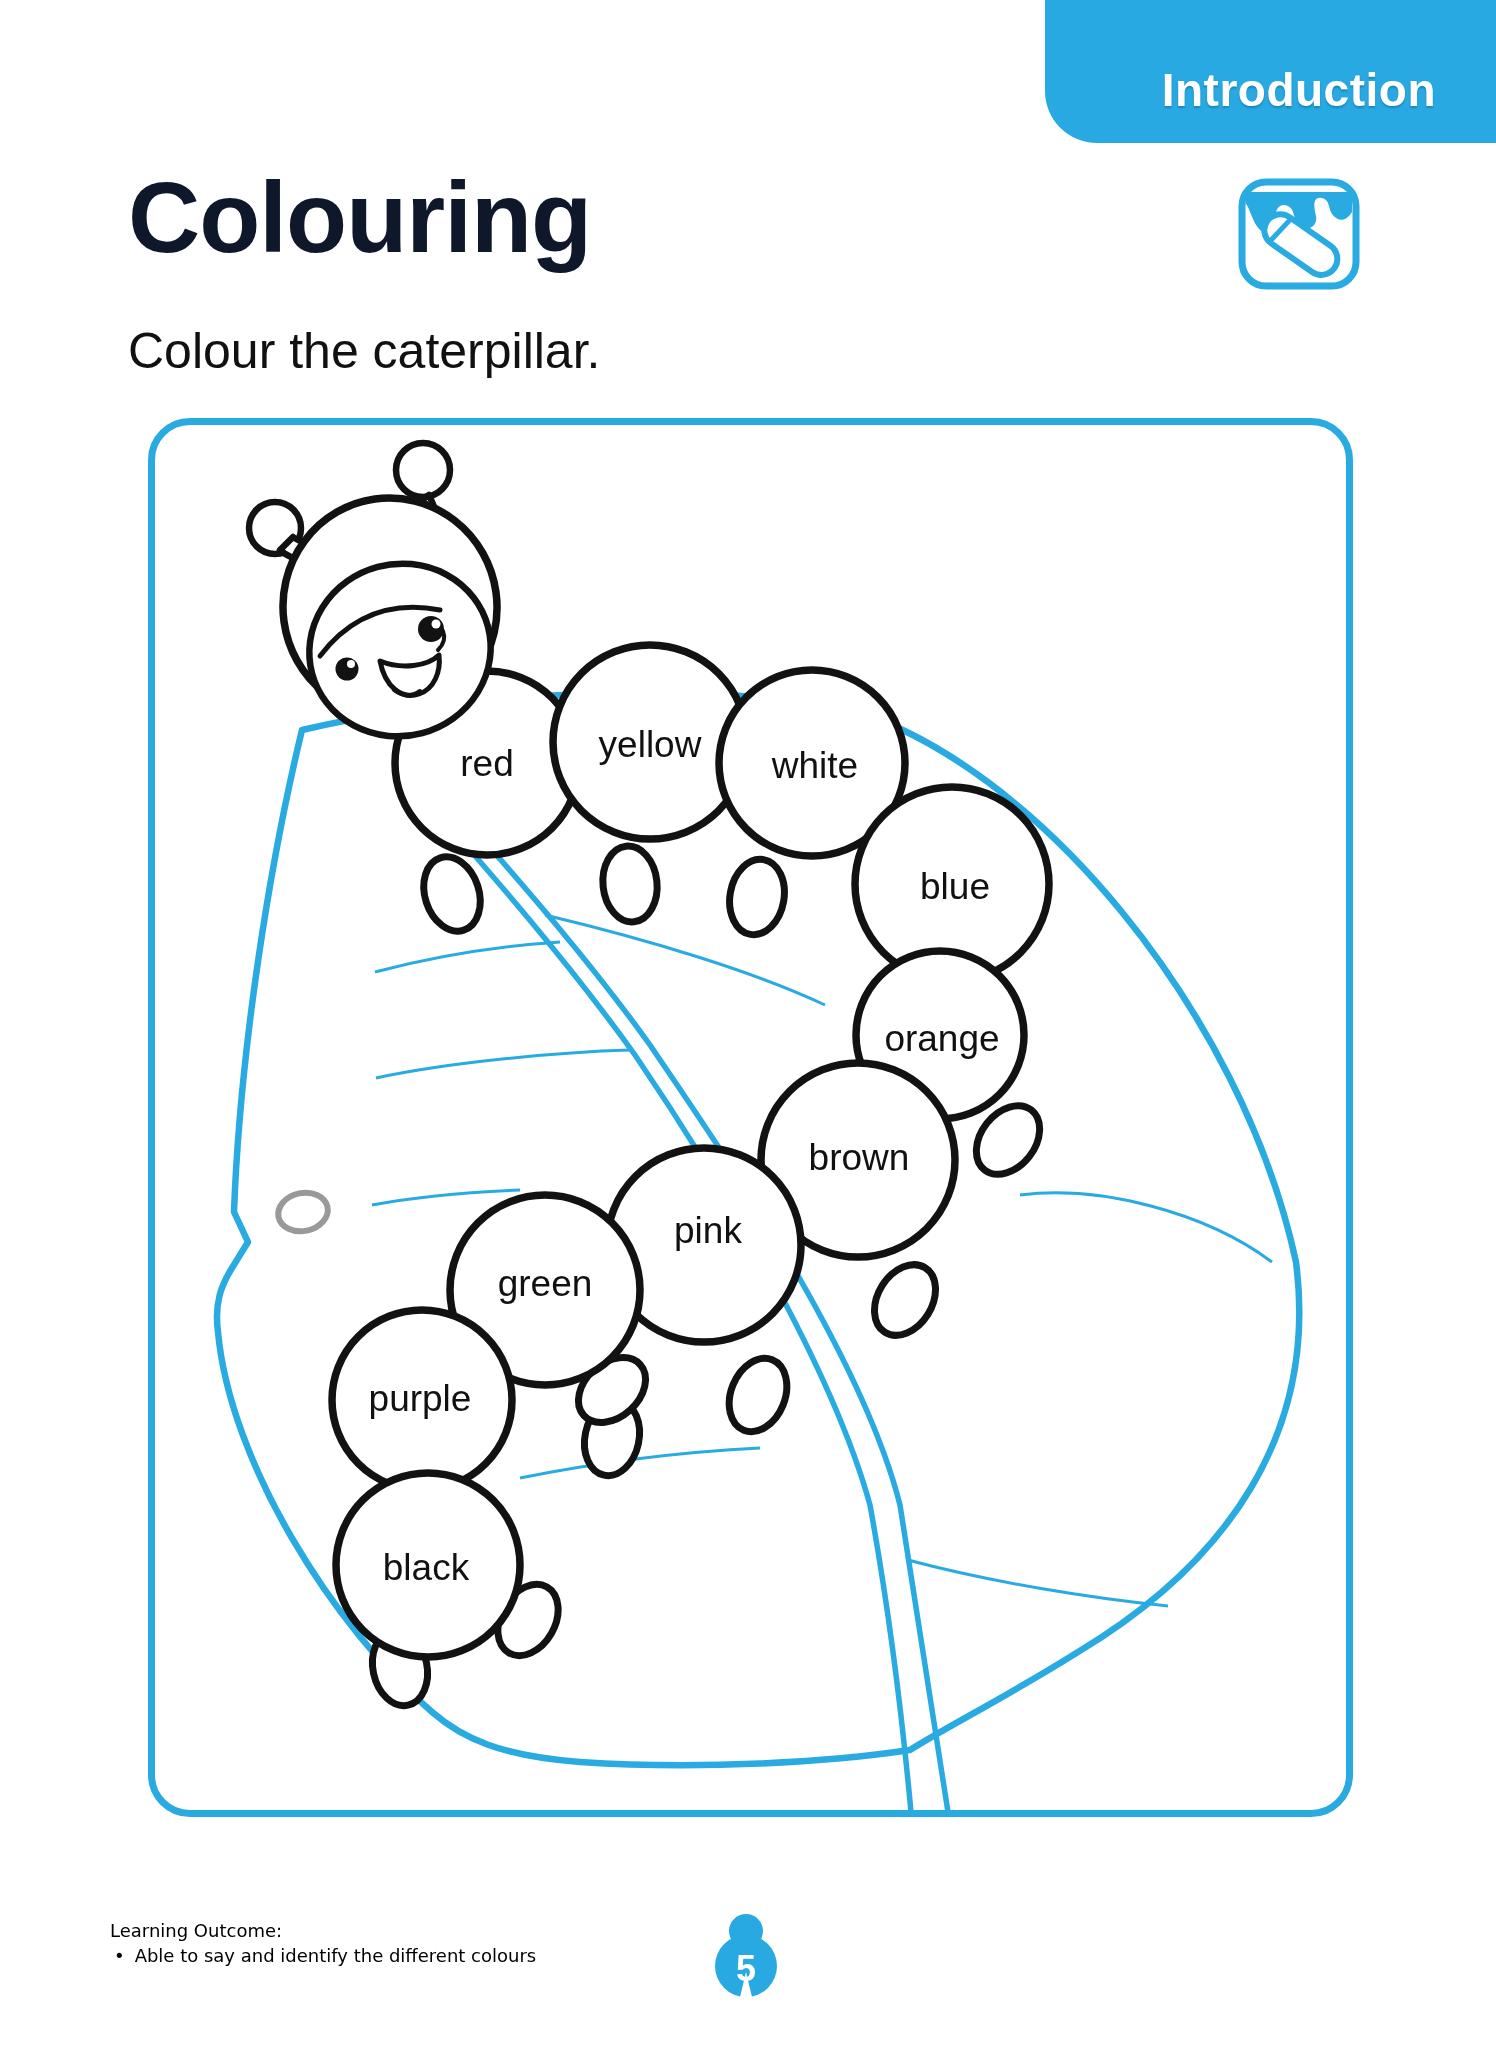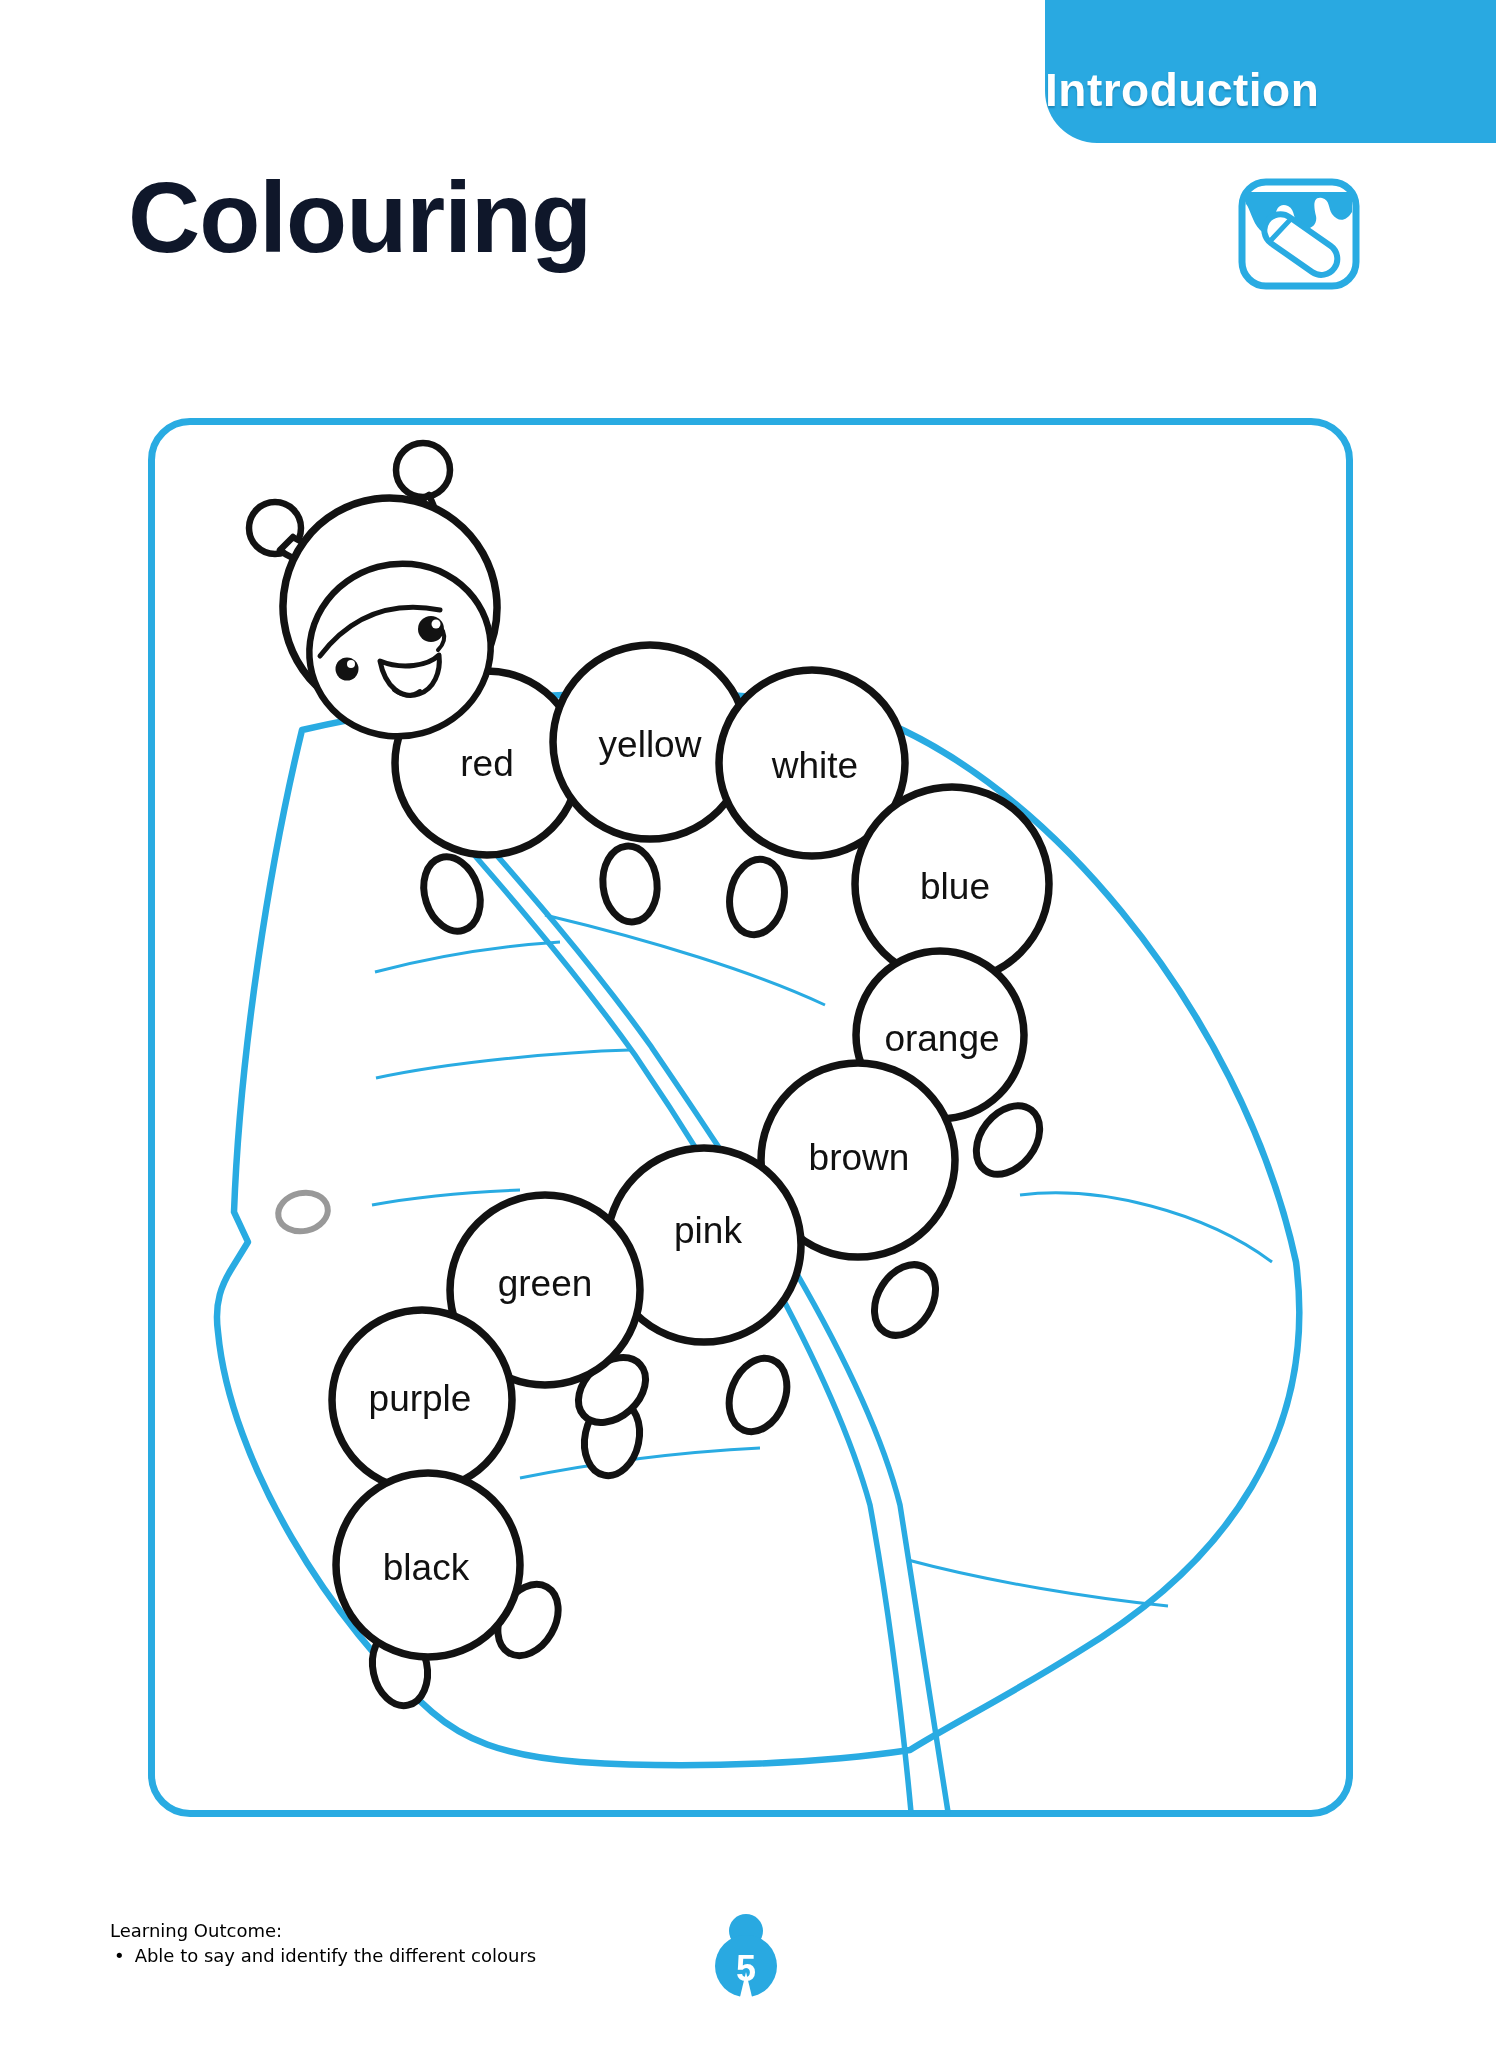--- a/index.html
+++ b/index.html
@@ -3,21 +3,21 @@
 <meta charset="utf-8">
 <style>
   html,body{margin:0;padding:0;background:#ffffff;}
   .page{position:relative;width:1496px;height:2047px;background:#fff;overflow:hidden;
         font-family:"Liberation Sans",sans-serif;}
   
   .stripes{position:absolute;left:0;top:0;width:1060px;height:72px;
 eeee    background:repeating-linear-gradient(90deg,#6CCEF5 0 38px,#29A9E1 38px 76px);
     background-position:-14px 0;}
   .intro-tab{position:absolute;left:1045px;top:0;width:451px;height:143px;background:#29A9E1;
-    border-bottom-left-radius:52px;display:flex;align-items:center;
+    border-bottom-left-radius:52px;display:flex;align-items:center;justify-content:flex-end;
     padding-right:0;box-sizing:border-box;}
   .intro-tab span{color:#fff;font-size:46px;font-weight:bold;margin-right:60px;margin-top:36px;
     text-shadow:0 2px 2px rgba(0,70,110,0.35);letter-spacing:0.5px;}
   .title{position:absolute;left:128px;top:160px;margin:0;color:#0f172a;font-size:100px;
     font-weight:bold;letter-spacing:-1px;}
   .instruction{position:absolute;left:128px;top:322px;margin:0;color:#111;font-size:50px;}
   .crayon-box{position:absolute;left:1238px;top:178px;width:122px;height:112px;}
   .activity-box{position:absolute;left:148px;top:418px;width:1205px;height:1399px;
     border:7px solid #29ABE2;border-radius:42px;box-sizing:border-box;background:#fff;}
   .scene{position:absolute;left:0;top:0;width:1496px;height:2047px;}
@@ -44,20 +44,21 @@
     <svg viewBox="0 0 122 112" width="122" height="112">
       <rect x="4" y="4" width="114" height="104" rx="24" fill="#fff" stroke="#29ABE2" stroke-width="7"></rect>
       <path fill="#29ABE2" d="M 8,14 L 114,14 L 114,34 C 108,44 100,44 94,36 C 90,30 92,22 84,20 C 74,18 76,30 78,38 C 80,48 70,54 62,48 C 54,42 58,32 50,28 C 40,24 36,34 38,44 C 40,56 30,60 22,52 C 14,44 12,30 8,26 Z"></path>
       <g transform="rotate(35 62 66)">
         <rect x="22" y="50" width="82" height="32" rx="16" fill="#fff" stroke="#29ABE2" stroke-width="6"></rect>
         <line x1="40" y1="52" x2="36" y2="80" stroke="#29ABE2" stroke-width="5" stroke-linecap="round"></line>
       </g>
     </svg>
   </div>
 
+  <p class="instruction">Colour the caterpillar.</p>
 
   <div class="activity-box"></div>
 
   <svg class="scene" viewBox="0 0 1496 2047">
 
     <g>
       <path fill="#ffffff" stroke="#29ABE2" stroke-width="6.5" stroke-linejoin="round" d="M 302,730
            C 430,700 650,676 845,708
            C 1035,762 1242,1012 1296,1262
            C 1318,1432 1228,1562 1078,1652

